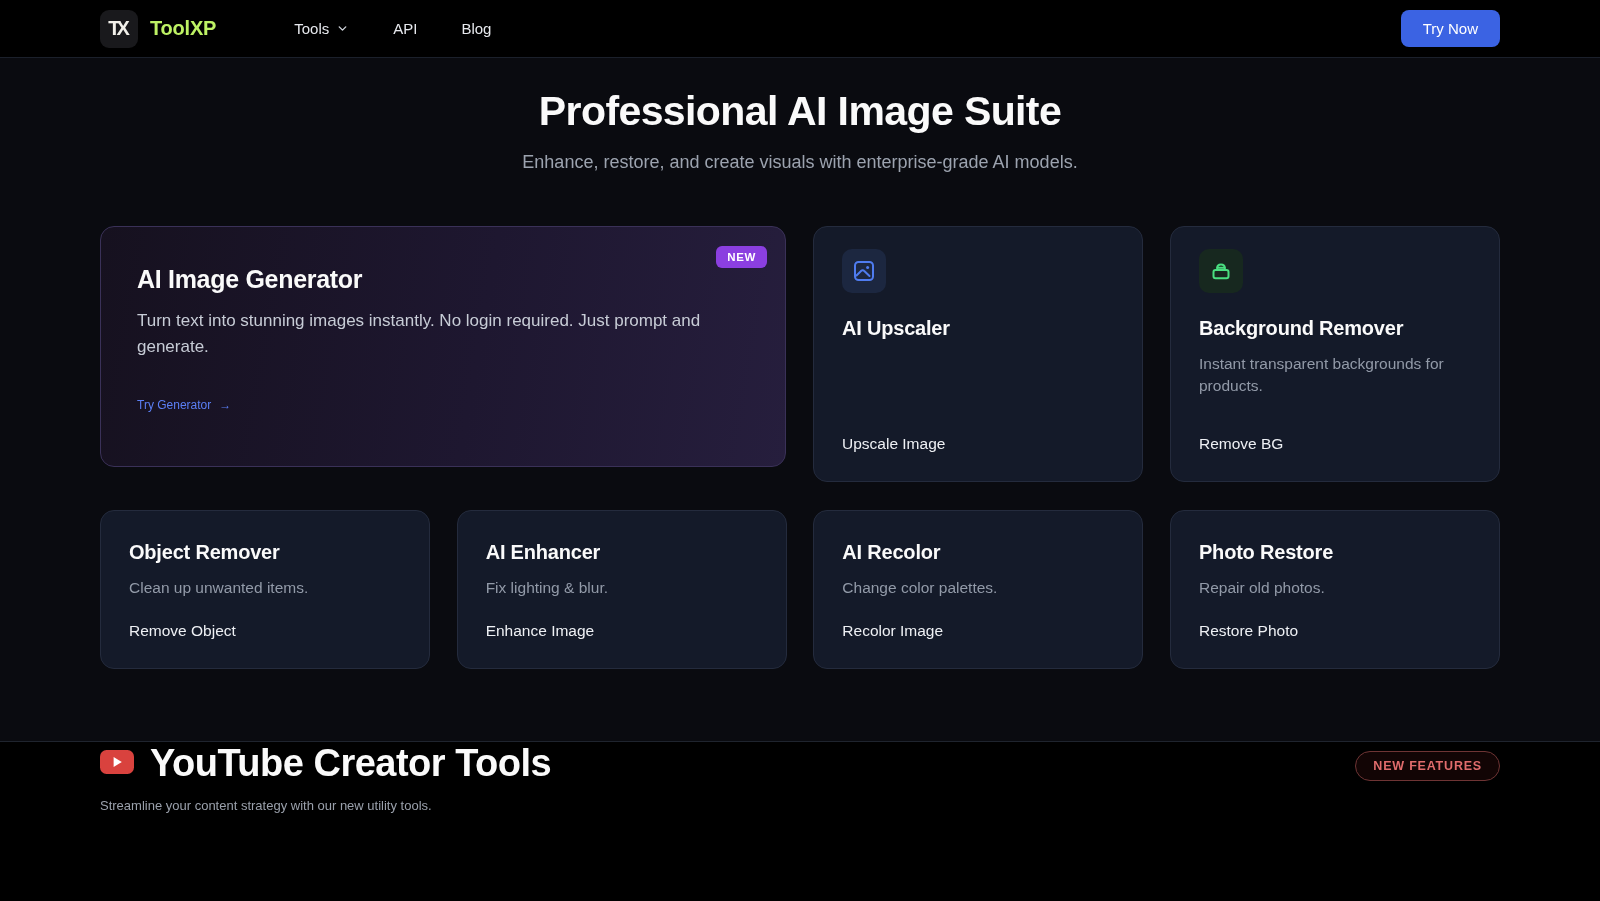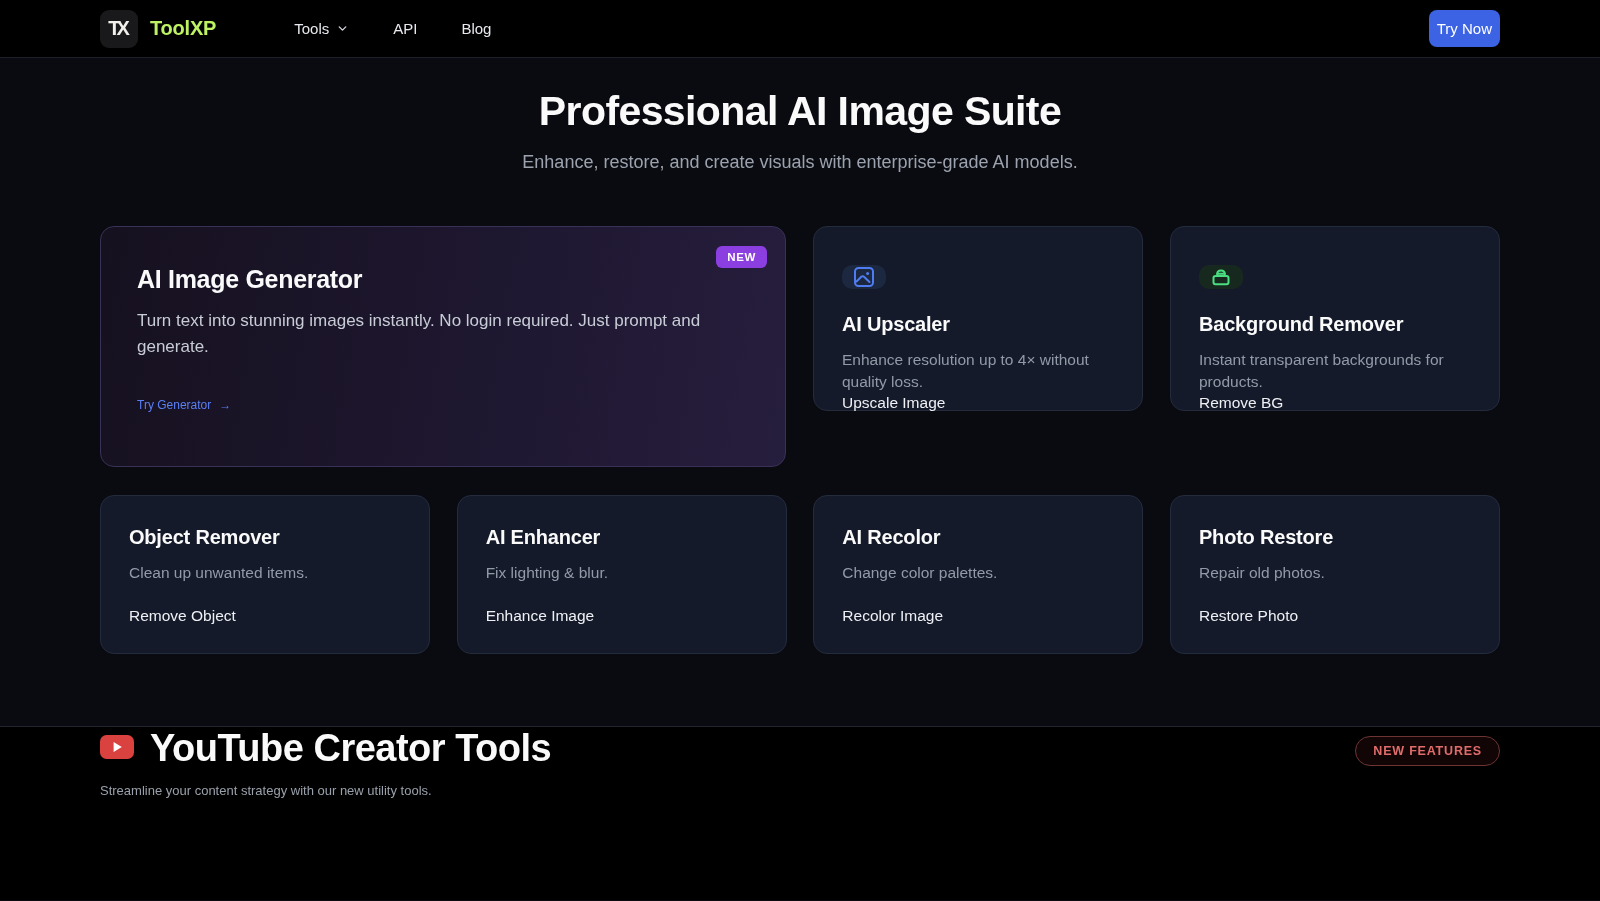--- a/index.html
+++ b/index.html
@@ -31,37 +31,37 @@
   .nav-links { display:flex; align-items:center; margin-left:78px; gap:44px; }
   .nav-link {
     font-size:15px; color:#e7e9ee; cursor:pointer;
     display:flex; align-items:center; gap:7px;
   }
   .chev { display:flex; color:#cfd3da; }
   .nav-cta {
     margin-left:auto;
     background:#3b63e3; color:#fff; border:none; cursor:pointer;
     font-family:inherit; font-size:15px; font-weight:500;
-    padding:10px 8px; border-radius:8px;
+    padding:10px 22px; border-radius:8px;
   }
 
   
   .hero { text-align:center; padding-top:30px; }
   .hero-title { font-size:41px; font-weight:800; letter-spacing:-0.6px; color:#fafafa; }
   .hero-sub { margin-top:17px; font-size:18px; color:#9ca3af; }
 
   
   .suite { width:1400px; margin:53px auto 0; }
   .row { display:flex; justify-content:space-between; }
   .row1 { margin-bottom:28px; }
   .card {
     background:#141a29; border:1px solid #242b3d; border-radius:14px;
     display:flex; flex-direction:column;
   }
-  .card-sm { width:330px; height:185px; padding:38px 28px 28px; cursor:pointer; }
+  .card-sm { width:330px; height:256px; padding:22px 28px 28px; cursor:pointer; }
   .card-xs { width:330px; height:159px; padding:30px 28px 28px; cursor:pointer; }
   .featured {
     position:relative; width:686px; height:241px;
     padding:38px 36px 54px;
     background:linear-gradient(100deg,#16111f 0%,#1e1730 55%,#261e3d 100%);
     border:1px solid #3a3158; border-radius:14px;
   }
   .badge-new {
     position:absolute; top:19px; right:18px;
     background:#8b3fe0; color:#fff;
@@ -154,21 +154,20 @@
 
     <div class="card card-sm">
       <div class="icon-tile tile-blue">
         <svg width="24" height="24" viewBox="0 0 24 24" fill="none" stroke="#4f7cf0" stroke-width="2" stroke-linecap="round" stroke-linejoin="round">
           <rect x="3" y="3" width="18" height="18" rx="3.5"></rect>
           <circle cx="15.6" cy="8.4" r="1.5" fill="#4f7cf0" stroke="none"></circle>
           <path d="M4.5 16.5l4.8-4.8a1.9 1.9 0 0 1 2.7 0l5.5 5.3"></path>
         </svg>
       </div>
       <h3 class="card-title">AI Upscaler</h3>
-      <p class="card-desc">Enhance resolution up to 4× without quality loss.</p>
       <div class="card-action">Upscale Image</div>
     </div>
 
     <div class="card card-sm">
       <div class="icon-tile tile-green">
         <svg width="24" height="24" viewBox="0 0 24 24" fill="none" stroke="#4ade80" stroke-width="2" stroke-linecap="round" stroke-linejoin="round">
           <rect x="4.5" y="11" width="15" height="8.2" rx="2"></rect>
           <path d="M8.2 11V9.1c0-2.3 1.3-3.6 3.8-3.6s3.8 1.3 3.8 3.6V11"></path>
           <path d="M8.4 8.7h7.2"></path>
         </svg>

